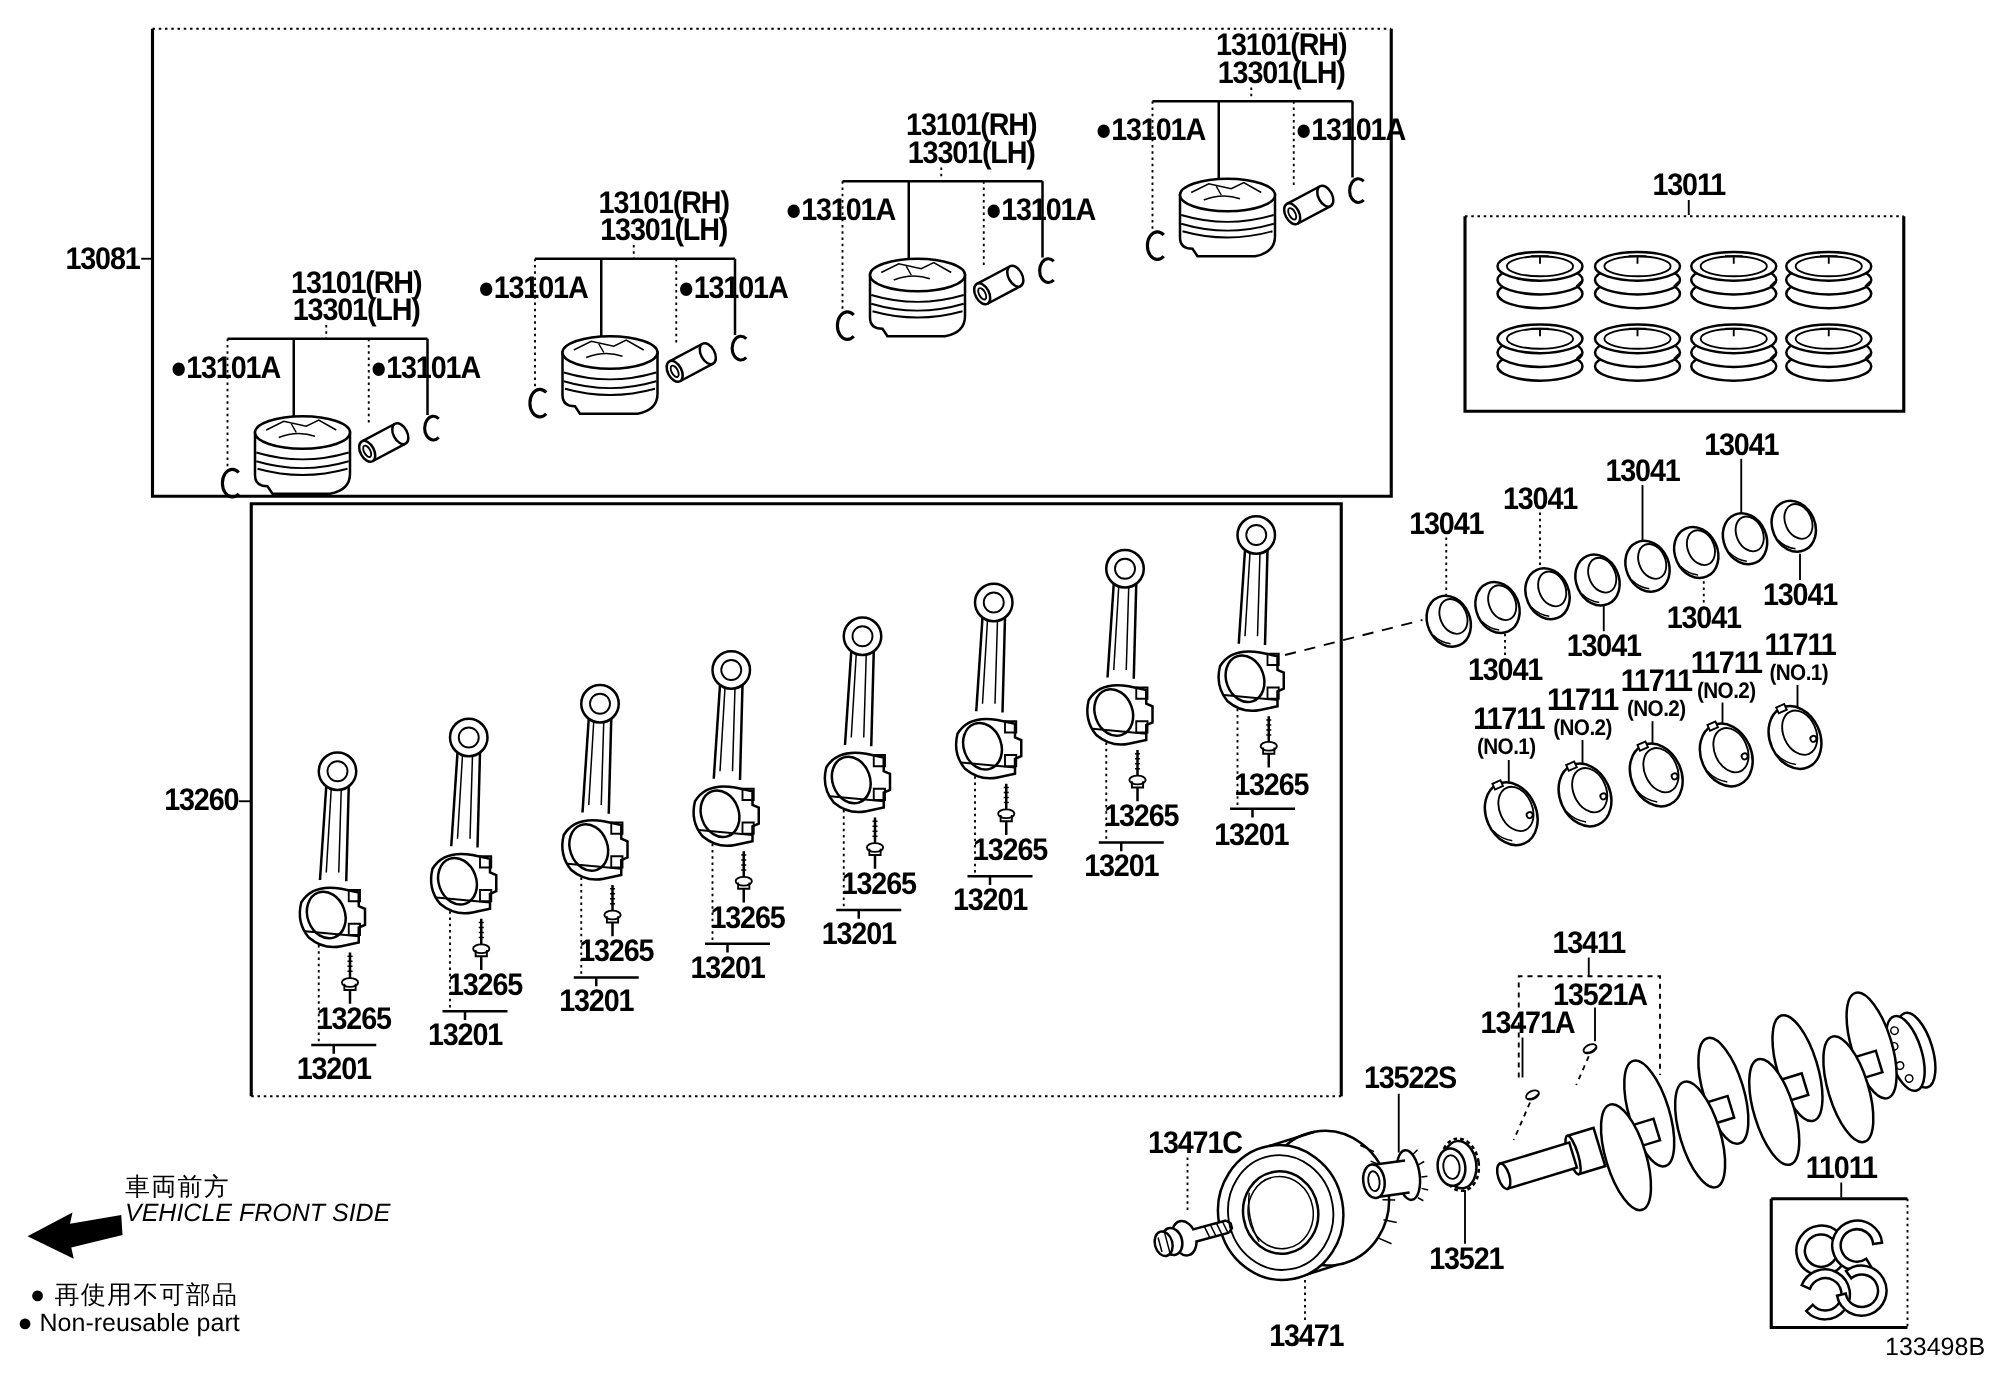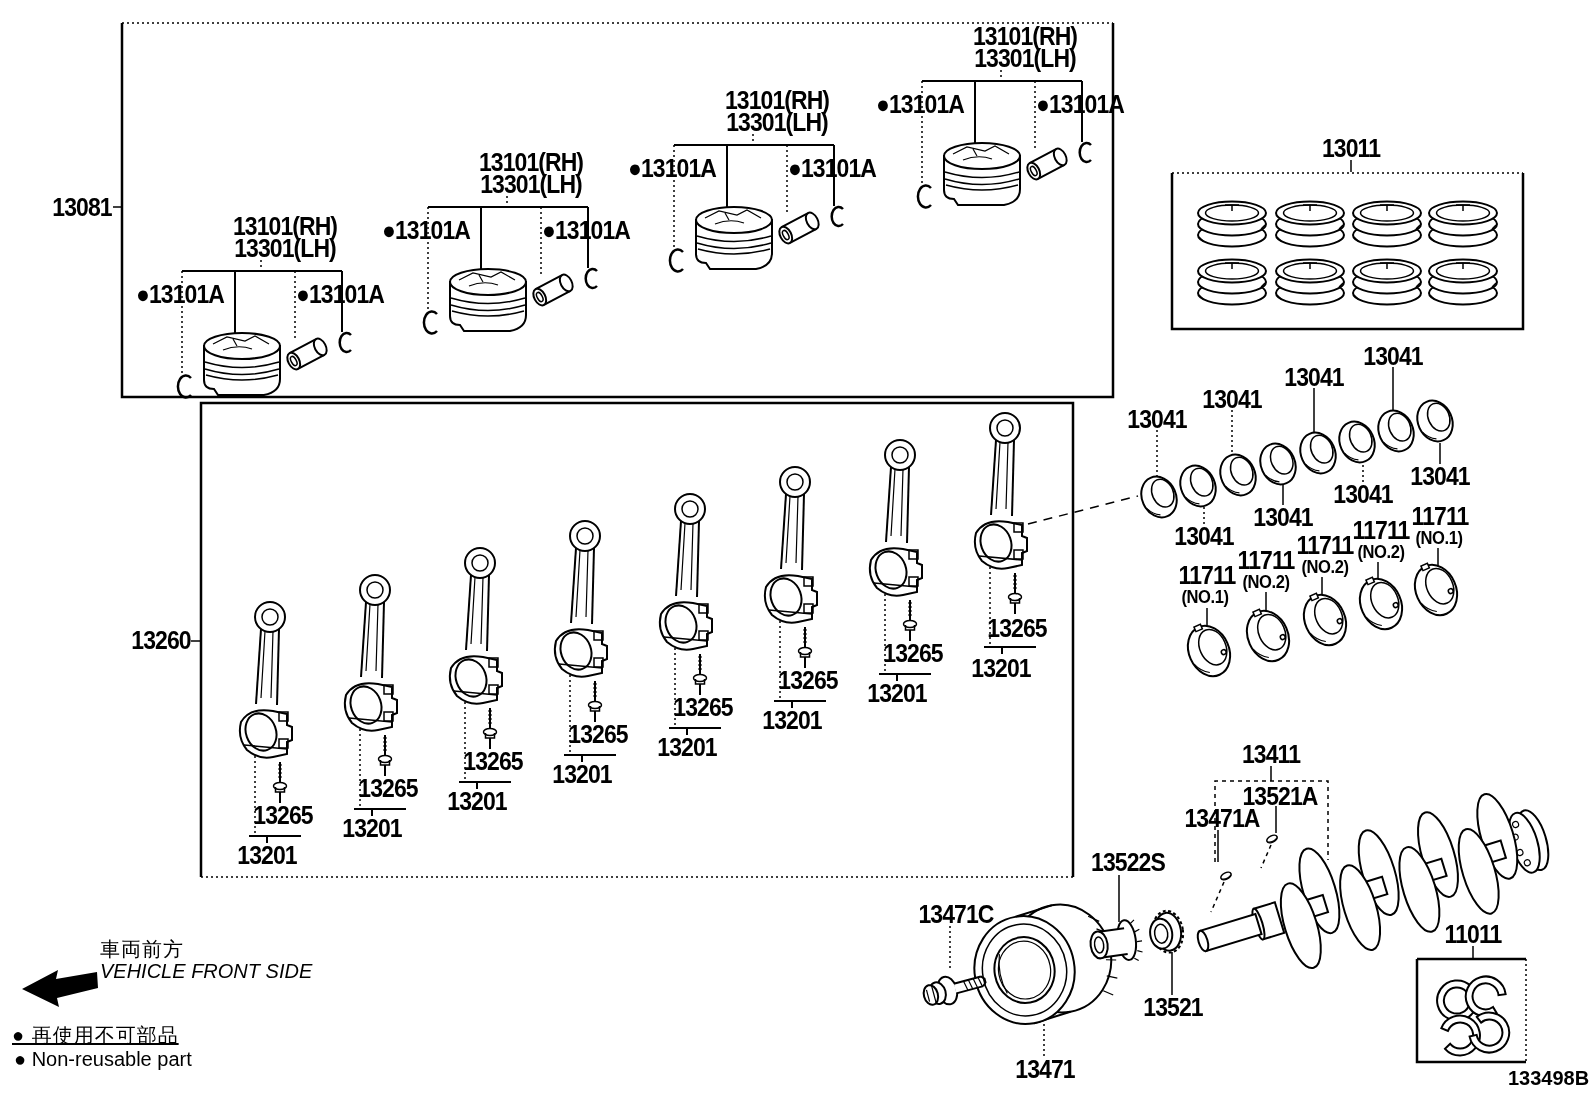--- a/index.html
+++ b/index.html
@@ -4,21 +4,21 @@
 <style>
   html,body{margin:0;padding:0;background:#fff;}
   #stage{position:relative;width:1592px;height:1099px;background:#fff;overflow:hidden;
          font-family:"Liberation Sans",sans-serif;}
   #art{position:absolute;left:0;top:0;z-index:1;}
   #labels{position:absolute;left:0;top:0;width:100%;height:100%;z-index:2;pointer-events:none;}
   .lbl{position:absolute;white-space:nowrap;color:#000;font-family:"Liberation Sans",sans-serif;
        font-weight:bold;}
   .pn{font-size:25px;line-height:21px;letter-spacing:-1px;transform:translateX(-50%) scaleX(.92);}
   .pn-sm{font-size:18px;line-height:16px;letter-spacing:-.5px;transform:translateX(-50%) scaleX(.92);}
-  .code{font-weight:bold;font-size:20px;transform:none;letter-spacing:0;}
+  .code{font-weight:normal;font-size:20px;transform:none;letter-spacing:0;}
   .jp{font-weight:normal;font-size:20px;transform:none;letter-spacing:1px;}
   .en{font-weight:normal;font-size:20px;transform:none;letter-spacing:0;}
   
   .s1{fill:none;stroke:#000;stroke-width:1.2px;}
   .s15{fill:none;stroke:#000;stroke-width:1.5px;}
   .s2{fill:none;stroke:#000;stroke-width:2px;}
   .s25{fill:none;stroke:#000;stroke-width:2.5px;}
   .w{fill:#fff;stroke:#000;stroke-width:2px;}
   .w15{fill:#fff;stroke:#000;stroke-width:1.5px;}
   .dot{stroke-dasharray:2 3;}
@@ -288,21 +288,21 @@
     <use href="#cres" transform="translate(1489,1033) rotate(200)"></use>
   </g>
 
   <polygon points="97,972 56,979 58,970 22,989 59,1007 57,998 98,988" fill="#000" stroke="none"></polygon>
 </svg>
 
 <div id="labels">
 
   <div class="lbl jp" style="left:100px;top:936px;">車両前方</div>
   <div class="lbl en" style="left:100px;top:960px;font-style:italic;">VEHICLE FRONT SIDE</div>
-  <div class="lbl jp" style="left:12px;top:1022px;text-decoration:underline;">● 再使用不可部品</div>
+  <div class="lbl jp" style="left:24px;top:1022px;">● 再使用不可部品</div>
   <div class="lbl en" style="left:14px;top:1048px;text-align:right;">● Non-reusable part</div>
   <div class="lbl code" style="left:1508px;top:1067px;">133498B</div>
 <div class="lbl pn" style="left: 82px; top: 197px;">13081</div>
       <div class="lbl pn" style="left: 161px; top: 630px;">13260</div>
       <div class="lbl pn" style="left: 285px; top: 216px;">13101(RH)</div>
       <div class="lbl pn" style="left: 285px; top: 238px;">13301(LH)</div>
       <div class="lbl pn" style="left: 180px; top: 284px;">●13101A</div>
       <div class="lbl pn" style="left: 340px; top: 284px;">●13101A</div>
       <div class="lbl pn" style="left: 531px; top: 152px;">13101(RH)</div>
       <div class="lbl pn" style="left: 531px; top: 174px;">13301(LH)</div>

